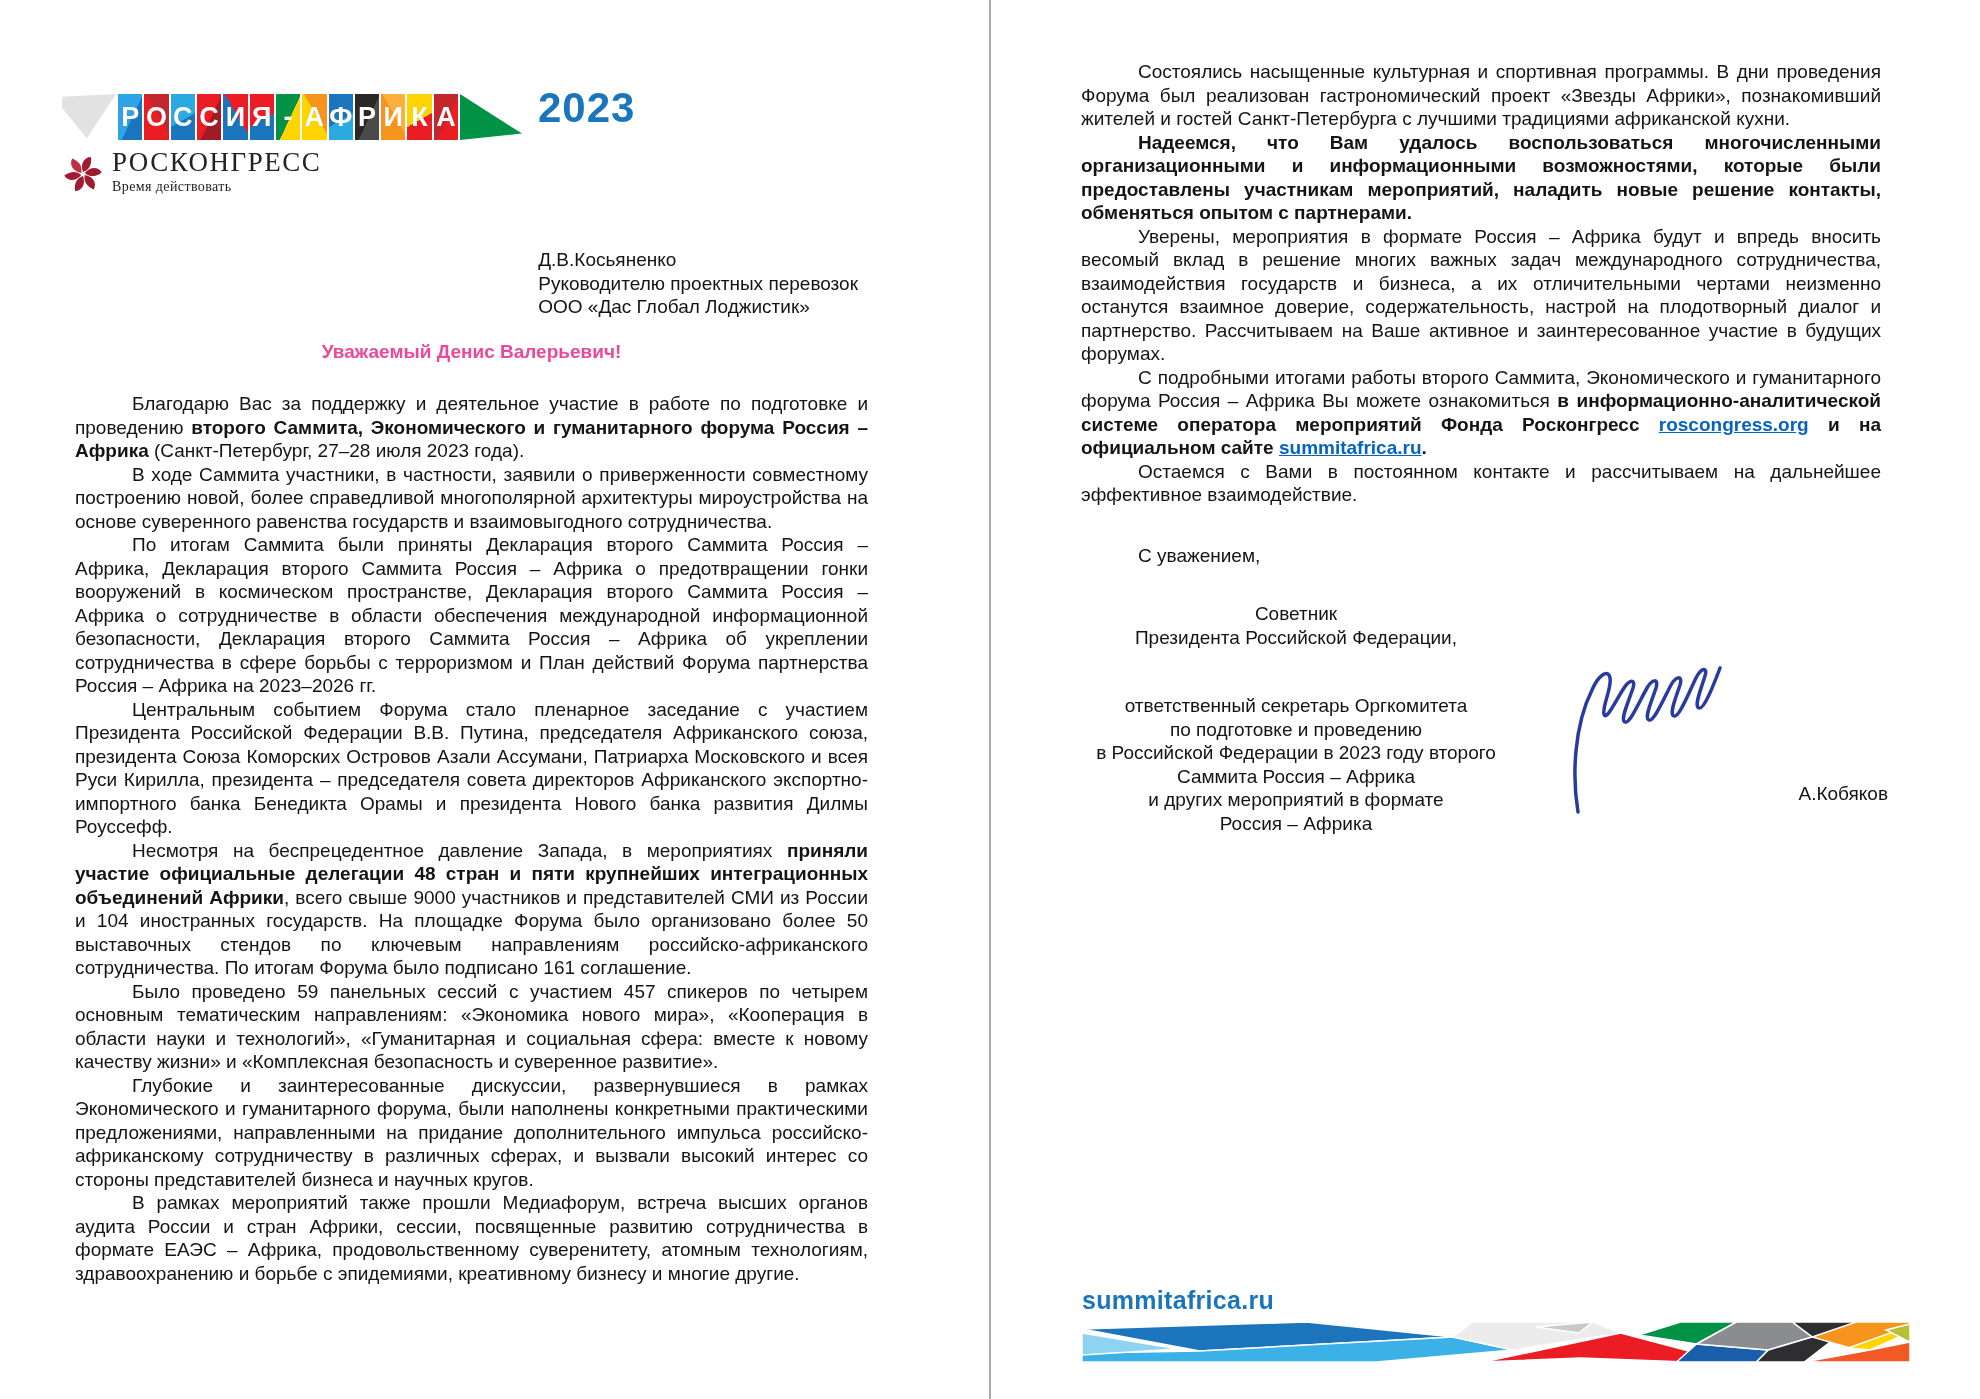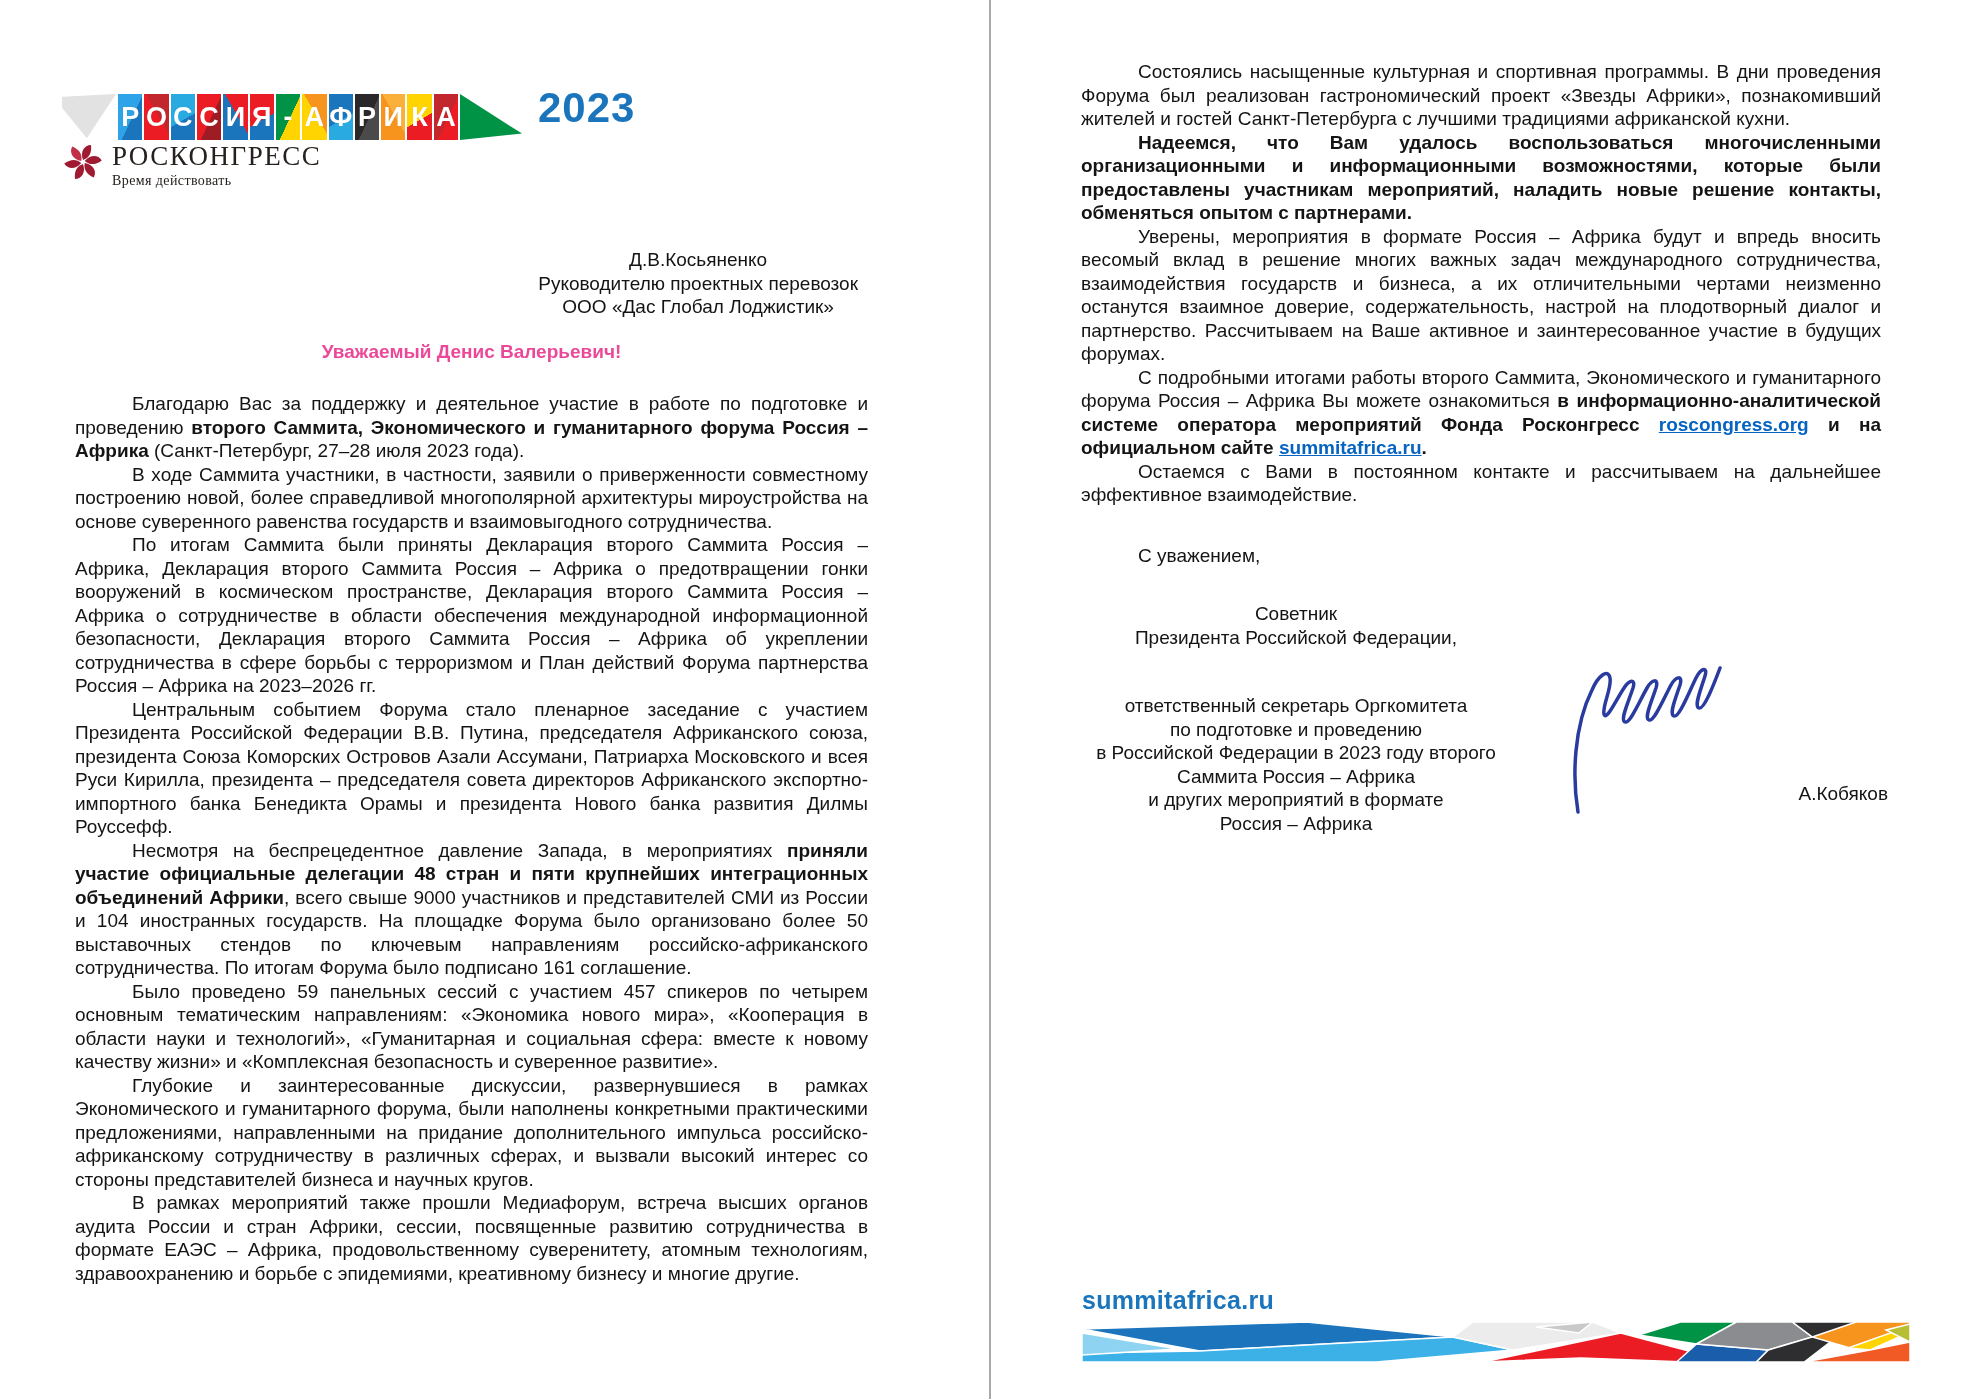--- a/index.html
+++ b/index.html
@@ -23,26 +23,26 @@
 
   
   .ra-logo{position:absolute;left:62px;top:94px;width:460px;height:46px;display:flex;align-items:stretch;}
   .logo-lead{width:54px;height:46px;background:#e2e2e2;clip-path:polygon(0 6%,100% 0,46% 96%,0 30%);}
   .logo-tail{width:62px;height:46px;margin-left:2px;background:#009245;clip-path:polygon(0 0,100% 86%,0 100%);}
   .tile{flex:1;margin-left:2px;display:flex;align-items:center;justify-content:center;
         color:#fff;font-weight:bold;font-size:27px;line-height:1;height:46px;
         text-shadow:0 0 1px rgba(0,0,0,.15);}
   .year{position:absolute;left:538px;top:84px;font-size:42px;font-weight:800;color:#1B75BC;letter-spacing:1px;}
 
-  .rosc{position:absolute;left:62px;top:141px;display:flex;align-items:flex-start;}
+  .rosc{position:absolute;left:62px;top:147px;display:flex;align-items:flex-end;}
   .rosc-txt{margin-left:8px;}
   .rosc-name{font-family:"Liberation Serif",serif;font-size:27px;letter-spacing:1.5px;color:#26211e;line-height:30px;}
   .rosc-tag{font-family:"Liberation Serif",serif;font-size:14px;color:#26211e;margin-top:2px;letter-spacing:.4px;}
 
-  .addressee{position:absolute;right:131px;top:248px;text-align:center;font-size:19px;line-height:23.5px;color:#141414;}
+  .addressee{position:absolute;right:131px;top:248px;text-align:left;font-size:19px;line-height:23.5px;color:#141414;}
   .salutation{position:absolute;left:75px;top:341px;width:793px;text-align:center;font-size:19px;font-weight:bold;color:#ec4899;}
 
   
   .closing{position:absolute;left:90px;top:545px;width:800px;font-size:19px;text-indent:57px;color:#141414;}
   .sig-block{position:absolute;left:90px;top:602px;width:430px;text-align:center;font-size:19px;line-height:23.5px;color:#141414;}
   .sig-block .gap{height:45px;}
   .signer{position:absolute;right:92px;top:783px;font-size:19px;color:#141414;}
   .signature-svg{position:absolute;left:577px;top:646px;}
 
   .footer-site{position:absolute;left:91px;top:1286px;font-size:25px;font-weight:bold;color:#1B75BC;letter-spacing:.3px;}

